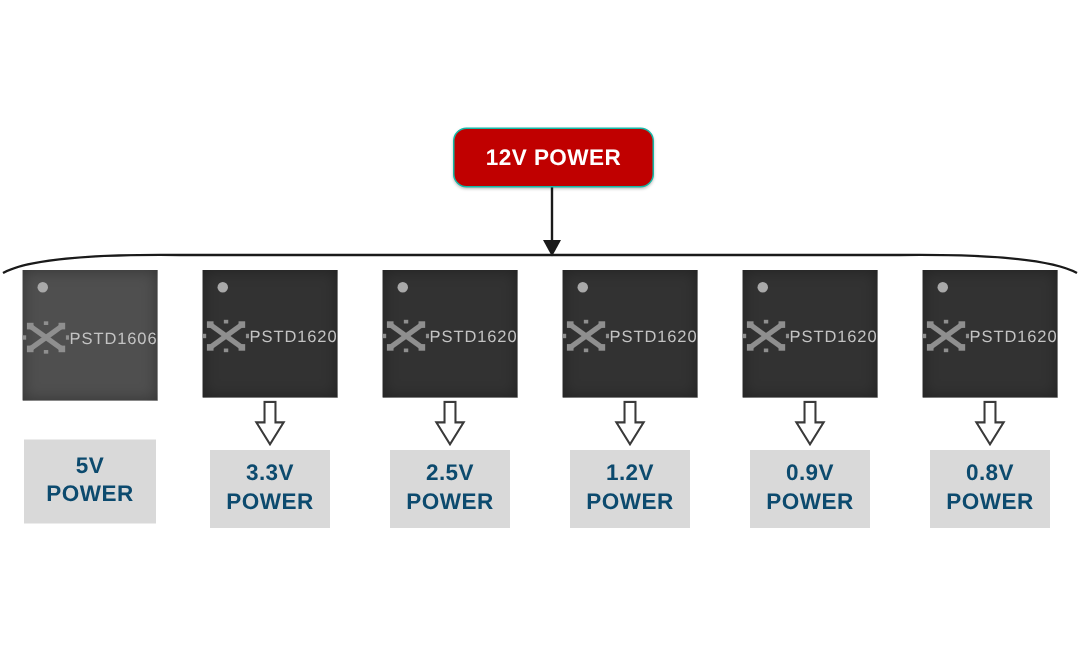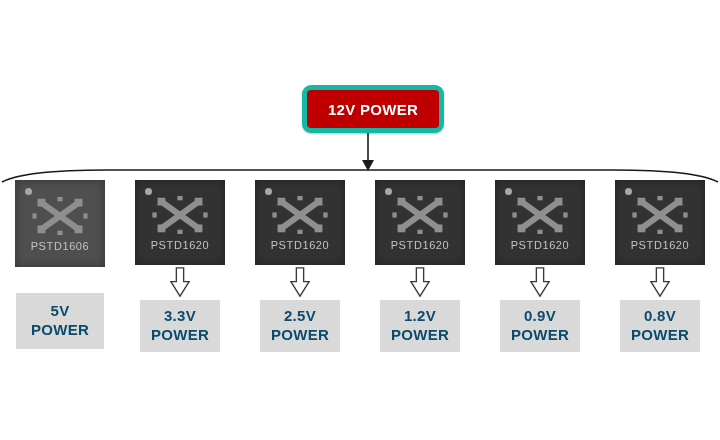--- a/index.html
+++ b/index.html
@@ -3,38 +3,38 @@
 <meta charset="utf-8">
 <style>
   html,body{margin:0;padding:0;background:#ffffff;}
   #stage{
     position:relative;width:720px;height:440px;overflow:hidden;
     background:#ffffff;font-family:"Liberation Sans",sans-serif;
   }
   
   .source-box{
     position:absolute;left:302px;top:85px;width:132px;height:38px;
-    background:#c00000;border:5px solid #14b8a6;border-radius:9px;
+    background:#c00000;border:1px solid #14b8a6;border-radius:9px;
     display:flex;align-items:center;justify-content:center;
     box-shadow:0 1px 2px rgba(0,0,0,.25);
   }
   .source-box span{
     color:#ffffff;font-weight:bold;font-size:15px;letter-spacing:.3px;
   }
   
   .connectors{position:absolute;left:0;top:0;width:720px;height:185px;}
   
   .row{
     position:absolute;left:0;top:180px;width:710px;padding:0 5px;
     display:flex;gap:10px;
   }
   .col{width:110px;display:flex;flex-direction:column;align-items:center;}
   .chip{
     position:relative;width:90px;height:85px;background:#323232;
-    display:flex;flex-direction:column;align-items:center;justify-content:center;
+    display:flex;align-items:center;justify-content:center;
     box-shadow:inset 0 0 10px rgba(0,0,0,.35);
   }
   .col:first-child .chip{background:#4f4f4f;height:87px;}
   .dot{
     position:absolute;left:10px;top:8px;width:7px;height:7px;border-radius:50%;
     background:#a9a9a9;
   }
   .logo{margin-top:2px;}
   .part{
     margin-top:5px;color:#c3c3c3;font-size:11px;letter-spacing:.6px;

